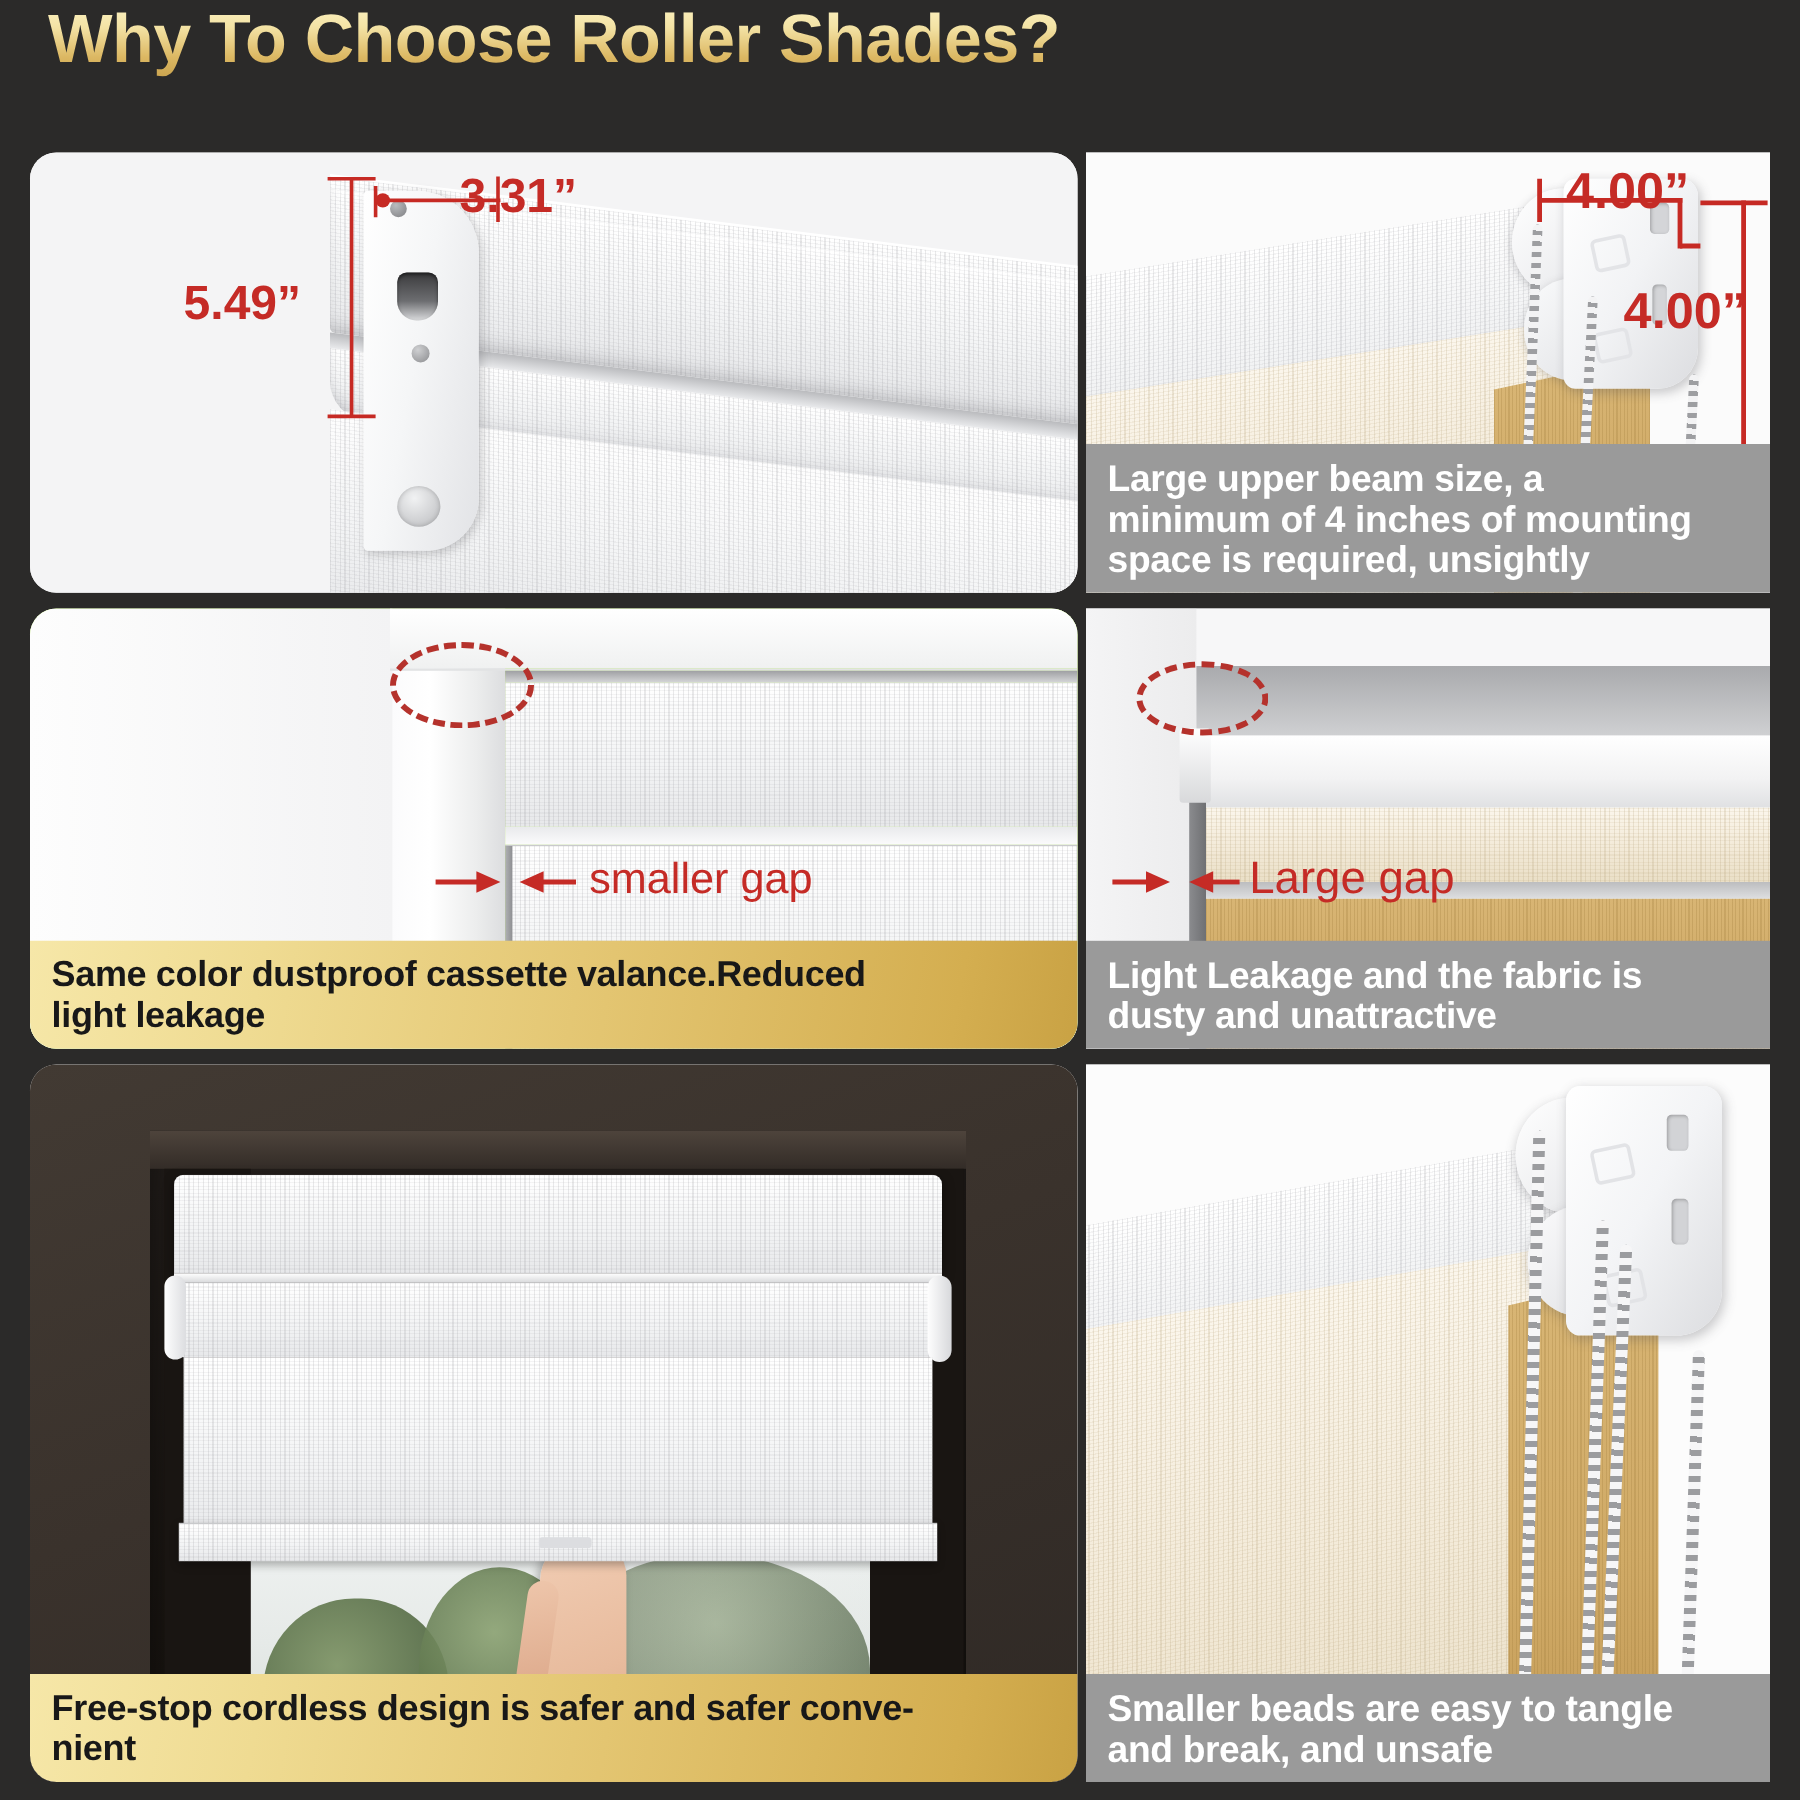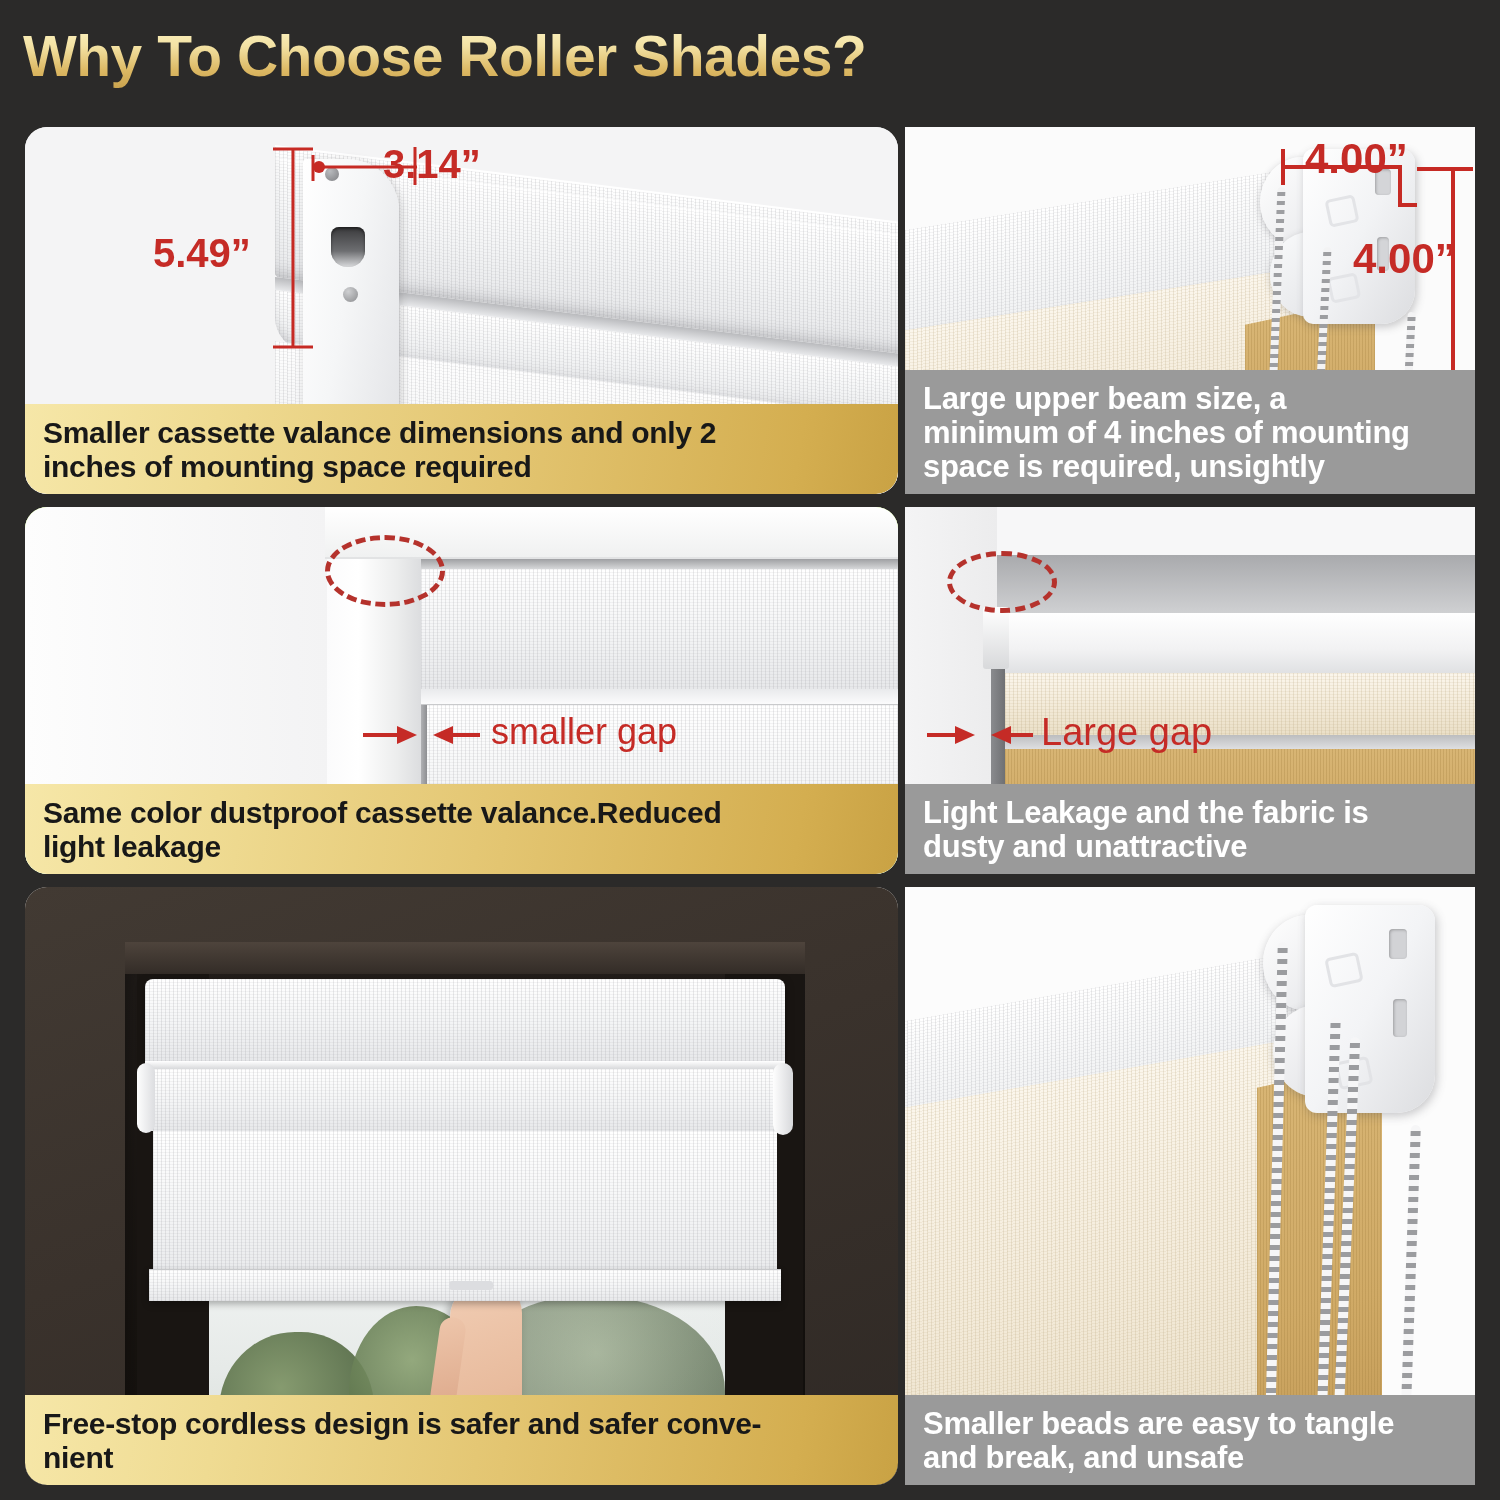--- a/index.html
+++ b/index.html
@@ -6,21 +6,21 @@
   html,body{ background:#2b2a29; }
   body{
     width:1500px; height:1500px;
     font-family:"Liberation Sans", sans-serif;
     overflow:hidden; position:relative;
   }
 
   
   .title-bar{
     position:absolute; left:0; top:0; width:1206px; height:112px;
-    display:flex; align-items:center; padding-left:23px;
+    display:flex; align-items:flex-start; padding-left:40px;
   }
   .title{
     font-size:57px; font-weight:bold; letter-spacing:-0.5px;
     background:linear-gradient(180deg,#fdf4c6 0%,#f3e2a4 35%,#dcb863 72%,#c9a24d 100%);
     -webkit-background-clip:text; background-clip:text;
     color:transparent; -webkit-text-fill-color:transparent;
     white-space:nowrap;
   }
 
   
@@ -125,28 +125,24 @@
 
         <line x1="268" y1="22" x2="268" y2="220" stroke="#c62a24" stroke-width="3"></line>
         <line x1="248" y1="22" x2="288" y2="22" stroke="#c62a24" stroke-width="3"></line>
         <line x1="248" y1="220" x2="288" y2="220" stroke="#c62a24" stroke-width="3"></line>
 
         <line x1="288" y1="40" x2="392" y2="40" stroke="#c62a24" stroke-width="3"></line>
         <line x1="288" y1="28" x2="288" y2="54" stroke="#c62a24" stroke-width="3"></line>
         <line x1="390" y1="20" x2="390" y2="58" stroke="#c62a24" stroke-width="3"></line>
         <circle cx="294" cy="40" r="6" fill="#c62a24"></circle>
       </svg>
-      <div class="red" style="position:absolute;left:358px;top:15px;font-size:40px;">3.14”</div>
+      <div class="red" style="position:absolute;left:358px;top:15px;font-size:40px;">3.31”</div>
       <div class="red" style="position:absolute;left:128px;top:104px;font-size:40px;">5.49”</div>
     </div>
 
-    <div class="cap gold">
-      <div class="cap-text">Smaller cassette valance dimensions and only 2
-inches of mounting space required</div>
-    </div>
   </div>
 
   <div class="panel bad" style="left:905px; top:15px; width:570px; height:367px;">
     <div class="scene" style="background:#fbfbfb;">
 
       <div class="wt" style="position:absolute;left:0;top:35px;width:430px;height:160px;
            transform:skewY(-9deg); transform-origin:right top;"></div>
 
       <div class="bt" style="position:absolute;left:0;top:140px;width:400px;height:230px;
            transform:skewY(-9deg); transform-origin:right top;"></div>

